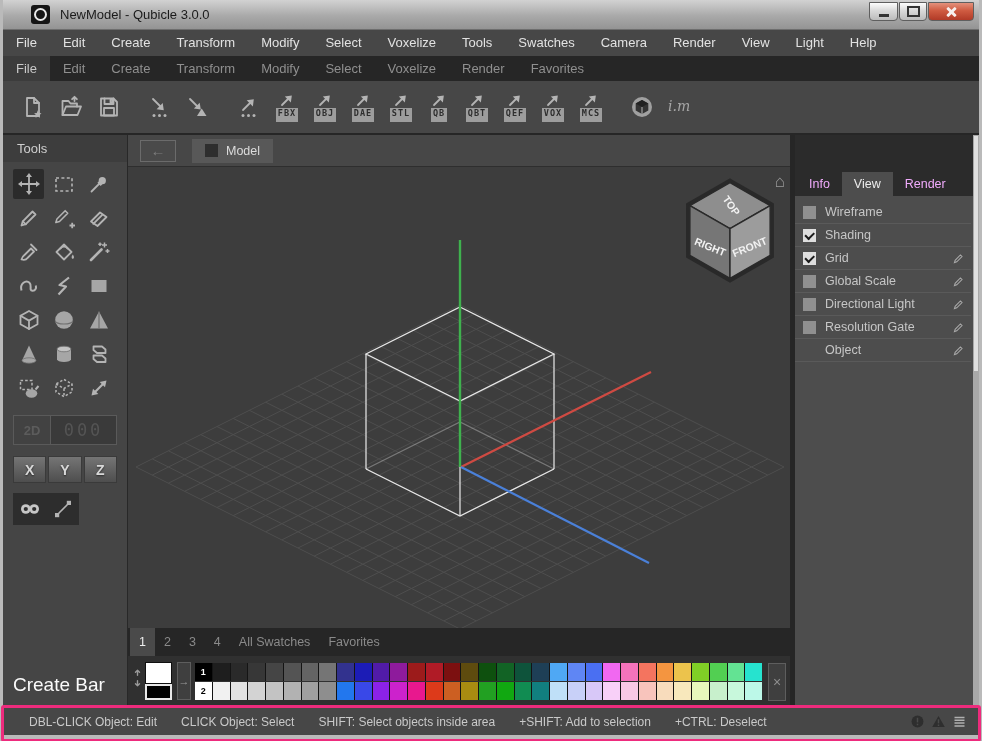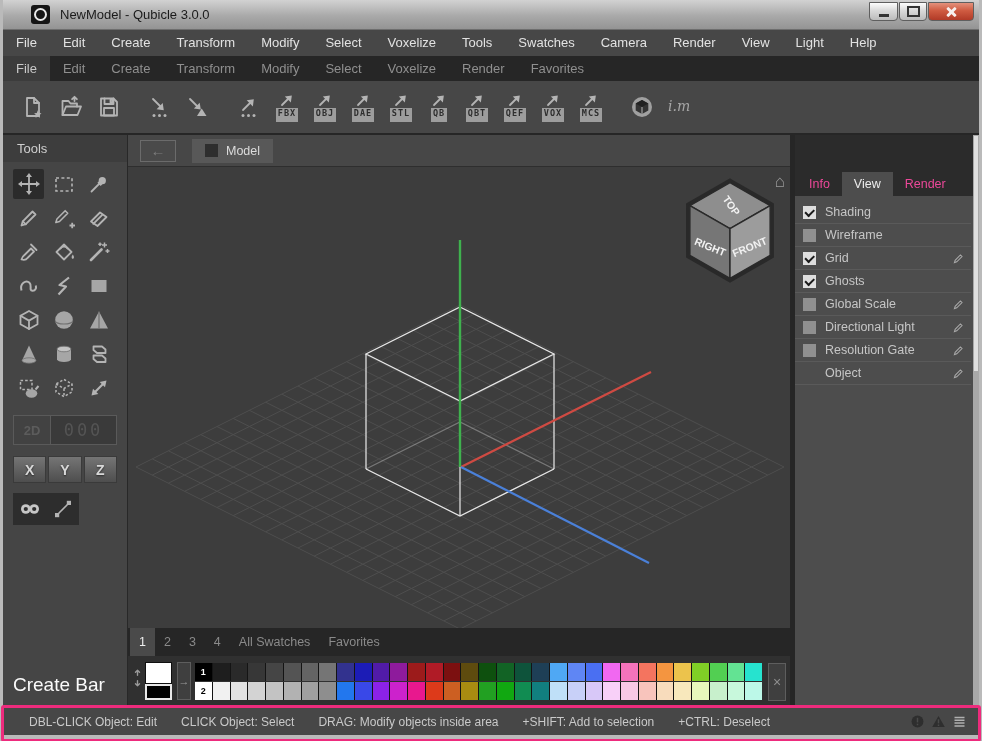--- a/index.html
+++ b/index.html
@@ -59,21 +59,21 @@
   .back-btn{width:36px;height:22px;border:1px solid #6b6b6b;color:#7d7d7d;display:flex;align-items:center;justify-content:center;font-size:15px;background:#4a4a4a;box-sizing:border-box;}
   .model-tab{height:24px;background:#585858;display:flex;align-items:center;gap:8px;padding:0 13px;color:#dcdcdc;font-size:12.5px;}
   .model-swatch{width:13px;height:13px;background:#2e2e2e;}
   .viewport{position:absolute;left:128px;top:167px;width:662px;height:461px;background:#3d3d3d;overflow:hidden;}
   .nav-cube{position:absolute;right:14px;top:10px;}
   .home-btn{position:absolute;right:5px;top:6px;color:#9c9c9c;font-size:17px;line-height:17px;}
   
   .right-panel{position:absolute;left:795px;top:135px;width:178px;height:573px;background:#4d4d4d;}
   .rp-top{height:37px;background:#2b2b2b;}
   .rp-tabs{height:24px;background:#2b2b2b;display:flex;padding-left:2px;}
-  .rp-tab{line-height:24px;padding:0 12px;font-size:12.5px;color:#ec4899;}
+  .rp-tab{line-height:24px;padding:0 12px;font-size:12.5px;color:#f0abfc;}
   .rp-tab.active{background:#4d4d4d;color:#ececec;}
   .rp-body{padding-top:5px;}
   .rp-row{display:flex;align-items:center;height:22px;border-bottom:1px solid #5a5a5a;padding-left:8px;margin-right:2px;}
   .cb{width:13px;height:13px;background:#909090;position:relative;flex:none;}
   .cb.checked{background:#dedede;}
   .cb.checked::after{content:'';position:absolute;left:2px;top:3px;width:7px;height:3.5px;border-left:2px solid #1a1a1a;border-bottom:2px solid #1a1a1a;transform:rotate(-45deg);}
   .cb.nocb{visibility:hidden;}
   .rp-label{margin-left:9px;font-size:12.5px;color:#c6c6c6;}
   .rp-pencil{margin-left:auto;margin-right:6px;height:13px;display:flex;}
   .vscroll{position:absolute;left:973px;top:135px;width:6px;height:573px;background:#a8a8a8;}
@@ -582,41 +582,37 @@
 
   <div class="right-panel">
     <div class="rp-top"></div>
     <div class="rp-tabs" id="rpTabs">
         <span class="rp-tab">Info</span>
         <span class="rp-tab active">View</span>
         <span class="rp-tab">Render</span>
       </div>
     <div class="rp-body" id="rpRows">
         <div class="rp-row">
+          <span class="cb"></span>
+          <span class="rp-label">Wireframe</span>
+        </div>
+        <div class="rp-row">
           <span class="cb checked"></span>
           <span class="rp-label">Shading</span>
-        </div>
-        <div class="rp-row">
-          <span class="cb"></span>
-          <span class="rp-label">Wireframe</span>
         </div>
         <div class="rp-row">
           <span class="cb checked"></span>
           <span class="rp-label">Grid</span>
           <span class="rp-pencil">
             <svg viewBox="0 0 24 24" width="13" height="13" aria-hidden="true">
               <g fill="none" stroke="#a8a8a8" stroke-width="2">
                 <path d="M4.5 19.5 l1.3-4.2 L15.5 5.5 l3 3 L8.8 18.2 z"></path>
               </g>
             </svg>
           </span>
-        </div>
-        <div class="rp-row">
-          <span class="cb checked"></span>
-          <span class="rp-label">Ghosts</span>
         </div>
         <div class="rp-row">
           <span class="cb"></span>
           <span class="rp-label">Global Scale</span>
           <span class="rp-pencil">
             <svg viewBox="0 0 24 24" width="13" height="13" aria-hidden="true">
               <g fill="none" stroke="#a8a8a8" stroke-width="2">
                 <path d="M4.5 19.5 l1.3-4.2 L15.5 5.5 l3 3 L8.8 18.2 z"></path>
               </g>
             </svg>
@@ -752,21 +748,21 @@
           <div class="pal-cell" style="background: rgb(188, 248, 232);"></div>
         </div>
     </div>
     <div class="clear-btn">×</div>
   </div>
 
   <div class="statusbar">
     <span id="sbText" style="display:flex;">
         <span class="sb-seg">DBL-CLICK Object: Edit</span>
         <span class="sb-seg">CLICK Object: Select</span>
-        <span class="sb-seg">DRAG: Modify objects inside area</span>
+        <span class="sb-seg">SHIFT: Select objects inside area</span>
         <span class="sb-seg">+SHIFT: Add to selection</span>
         <span class="sb-seg">+CTRL: Deselect</span>
       </span>
     <span class="sb-icons" id="sbIcons">
         <span style="display: flex;">
           <svg viewBox="0 0 24 24" width="15" height="15" aria-hidden="true">
             <circle cx="12" cy="12" r="9.5" fill="#2e2e2e"></circle>
             <rect x="10.8" y="6" width="2.4" height="7.5" fill="#4a4a4a"></rect>
             <rect x="10.8" y="15.5" width="2.4" height="2.5" fill="#4a4a4a"></rect>
           </svg>

